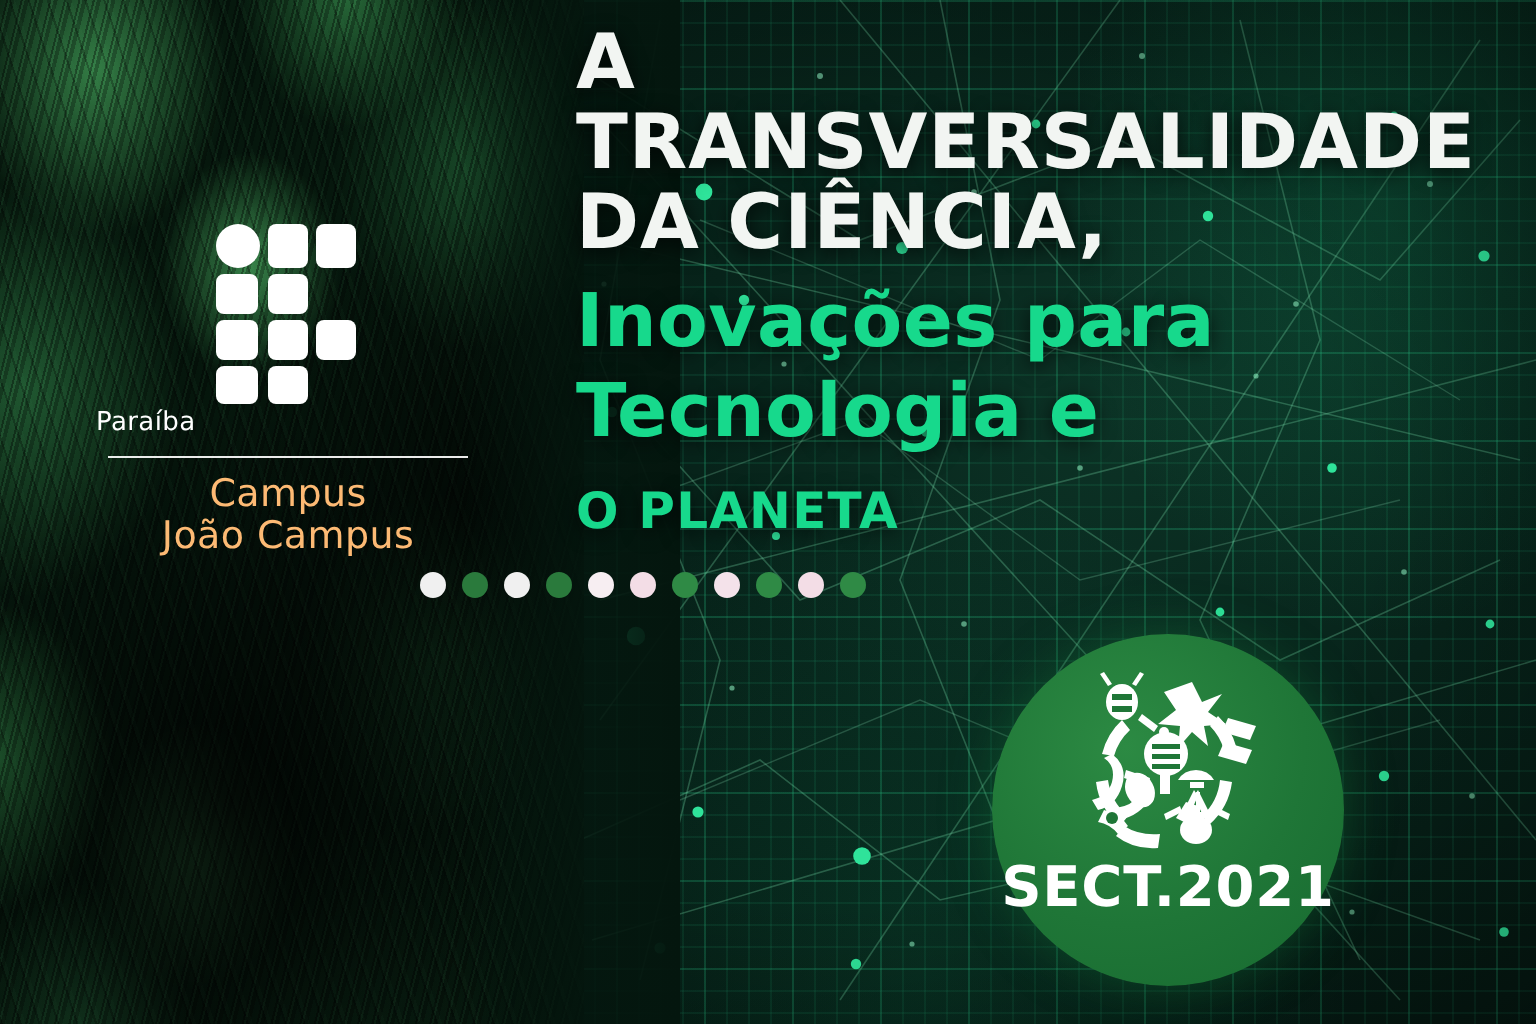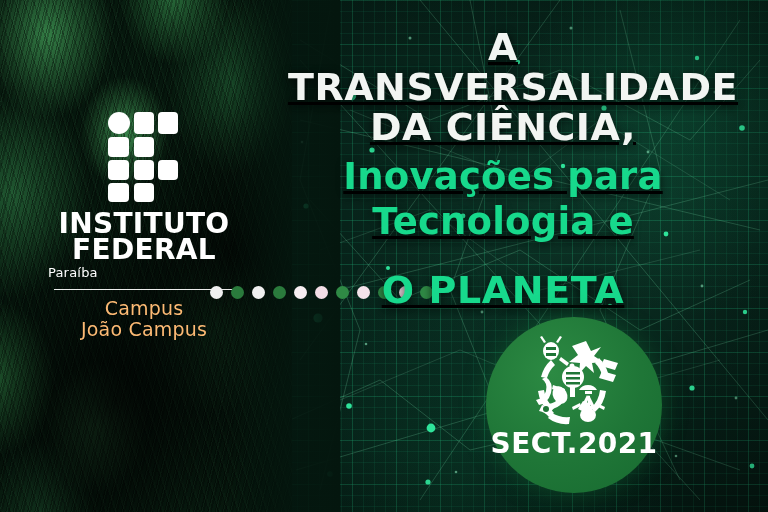--- a/index.html
+++ b/index.html
@@ -78,30 +78,30 @@
     margin-top:2px;letter-spacing:.2px;}
   .divider{height:1px;background:#fff;margin:9px 6px 8px 6px;opacity:.92;}
   .campus{color:#fdba74;text-align:center;font-size:19px;font-weight:400;
     line-height:1.12;letter-spacing:.2px;}
 
   
   .dots{position:absolute;left:210px;top:286px;display:flex;gap:8px;align-items:center;}
   .dot{width:13px;height:13px;border-radius:50%;}
 
   
-  .headline{position:absolute;right:50px;top:28px;width:430px;text-align:center;text-decoration:underline;}
+  .headline{position:absolute;right:50px;top:12px;width:430px;text-align:left;}
   .hl-white{color:#f2f5f2;font-weight:700;font-size:38px;line-height:1.05;
     letter-spacing:.5px;text-shadow:0 2px 10px rgba(0,0,0,.75);}
   .hl-green{color:#17D98C;font-weight:700;font-size:37px;line-height:1.22;
     letter-spacing:.2px;text-shadow:0 2px 10px rgba(0,0,0,.7);}
-  .hl-green.big{font-size:38px;letter-spacing:.6px;margin-top:23px;}
+  .hl-green.big{font-size:25px;letter-spacing:.6px;margin-top:13px;}
   .gap-sm{height:6px;}
 
   
-  .badge{position:absolute;left:486px;top:317px;width:176px;height:176px;
+  .badge{position:absolute;left:496px;top:317px;width:176px;height:176px;
     border-radius:50%;background:radial-gradient(circle at 38% 32%, #2c8a43 0%, #1f7637 55%, #176a30 100%);
     box-shadow:0 0 26px rgba(20,120,60,.45);}
   .badge-icons{position:absolute;left:30px;top:16px;width:116px;height:100px;}
   .badge-text{position:absolute;left:0;right:0;top:110px;text-align:center;
     color:#fff;font-weight:700;font-size:28px;letter-spacing:.4px;}
 </style>
 </head>
 <body>
 
 <div id="stage">
@@ -192,24 +192,20 @@
       <rect x="26" y="0" width="20" height="22" rx="4" fill="#fff"></rect>
       <rect x="50" y="0" width="20" height="22" rx="4" fill="#fff"></rect>
       <rect x="0" y="25" width="21" height="20" rx="4" fill="#fff"></rect>
       <rect x="26" y="25" width="20" height="20" rx="4" fill="#fff"></rect>
       <rect x="0" y="48" width="21" height="20" rx="4" fill="#fff"></rect>
       <rect x="26" y="48" width="20" height="20" rx="4" fill="#fff"></rect>
       <rect x="50" y="48" width="20" height="20" rx="4" fill="#fff"></rect>
       <rect x="0" y="71" width="21" height="19" rx="4" fill="#fff"></rect>
       <rect x="26" y="71" width="20" height="19" rx="4" fill="#fff"></rect>
     </svg>
-    <div class="inst-word">
-      <div class="inst-1">INSTITUTO</div>
-      <div class="inst-2">FEDERAL</div>
-    </div>
     <div class="paraiba">Paraíba</div>
     <div class="divider"></div>
     <div class="campus">
       <div>Campus</div>
       <div>João Campus</div>
     </div>
   </div>
 
   <div class="dots" id="dotstrip">
       <span class="dot" style="background: rgb(240, 240, 240);"></span>

